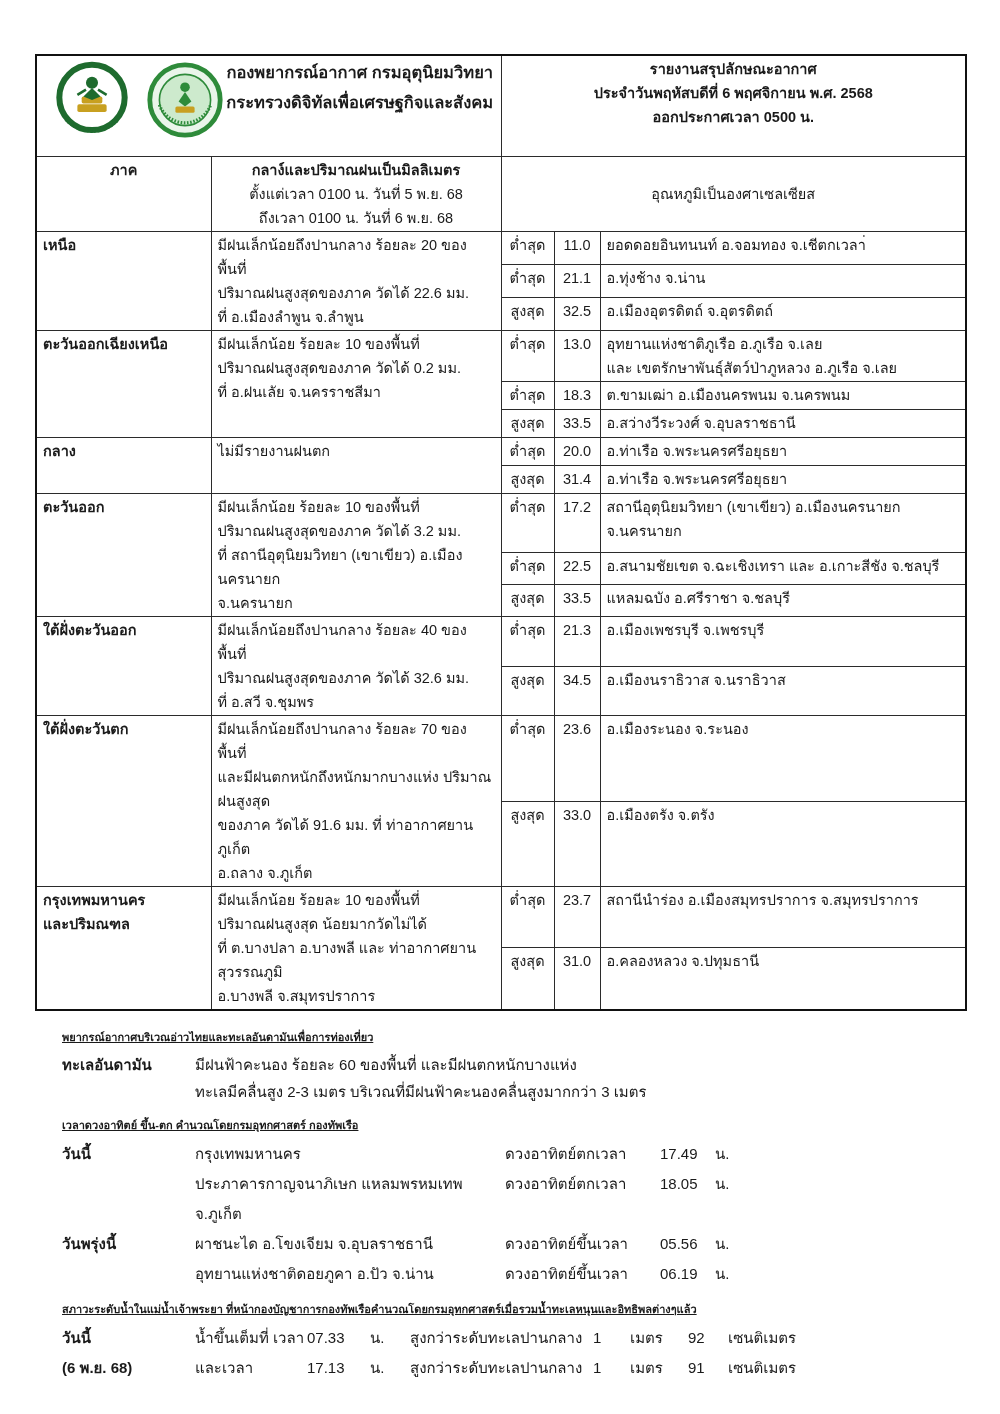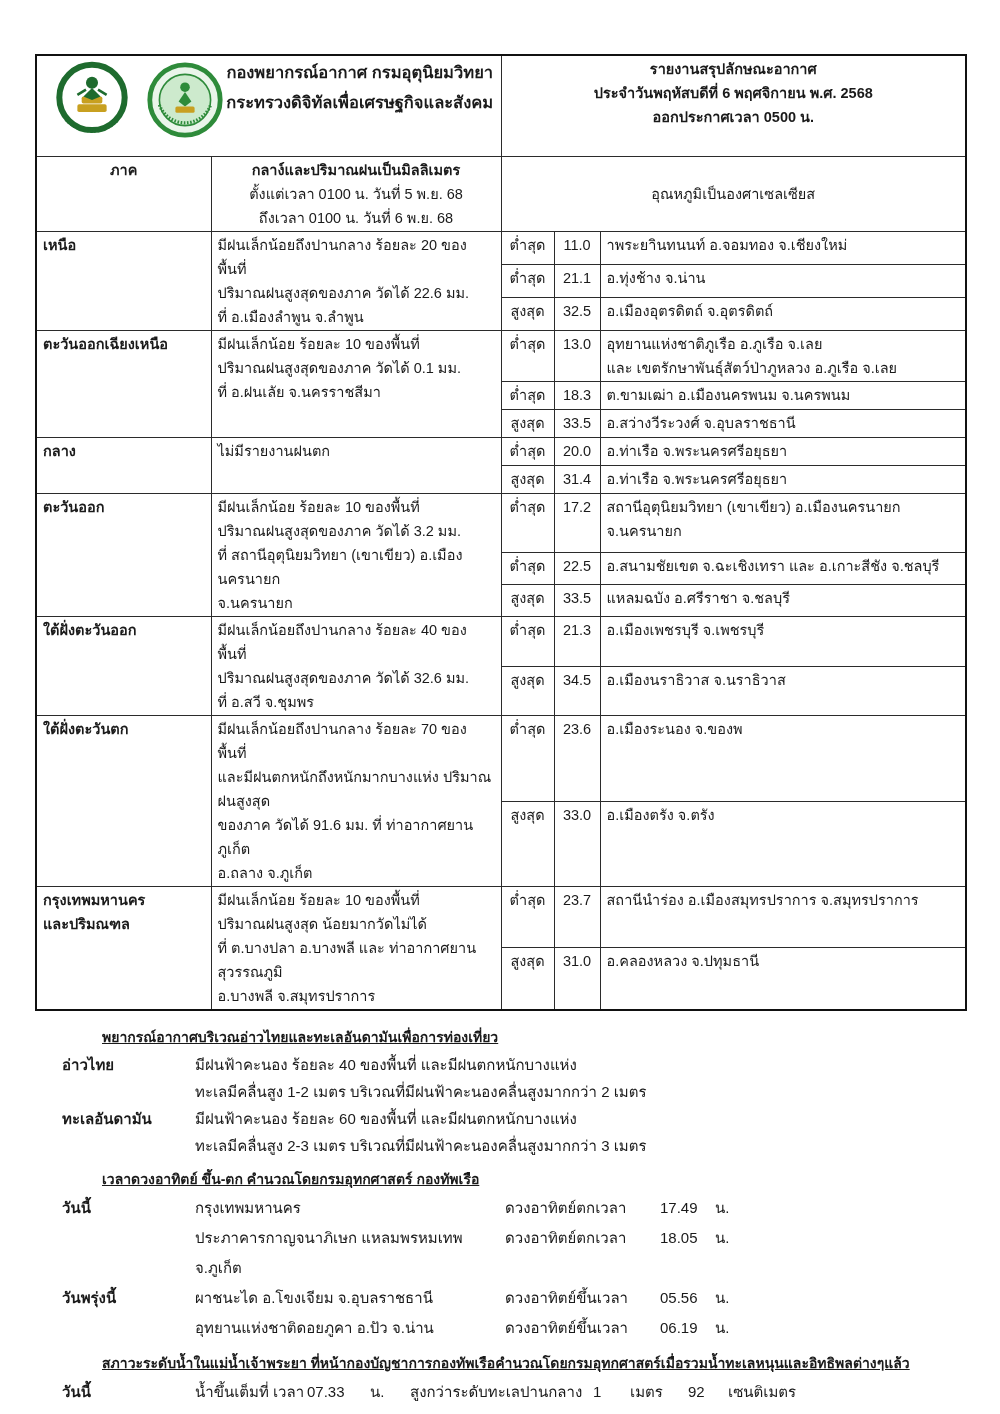--- a/index.html
+++ b/index.html
@@ -19,21 +19,21 @@
   .b{font-weight:bold;}
   td.region-name{font-weight:bold;padding-left:10px;}
   td.rain-cell{padding-left:10px;}
   td.t-label{text-align:center;padding:1px 2px;}
   td.t-val{text-align:center;padding:1px 2px;}
   td.t-loc{padding-left:10px;}
   table.main tr.sub-row td{height:25px;}
 
   
   .section{margin-left:62px;margin-right:38px;font-size:15px;}
-  .sec-heading{font-weight:bold;text-decoration:underline;line-height:28px;font-size:14px;margin-left:40px;}
+  .sec-heading{font-weight:bold;text-decoration:underline;line-height:28px;font-size:11px;}
   .marine{margin-top:12px;}
   .marine-row{display:flex;}
   .marine-label{width:133px;font-weight:bold;line-height:27px;flex:none;}
   .marine-lines div{line-height:27px;}
 
   .sun{margin-top:6px;}
   .sun-row{display:grid;grid-template-columns:133px 310px 155px 55px 40px;line-height:30px;}
   .sun-day{font-weight:bold;}
 
   .water{margin-top:6px;}
@@ -108,21 +108,21 @@
             <div class="ln">เหนือ</div>
           </td>
           <td class="rain-cell" rowspan="3">
             <div class="ln">มีฝนเล็กน้อยถึงปานกลาง ร้อยละ 20 ของพื้นที่</div>
             <div class="ln">ปริมาณฝนสูงสุดของภาค วัดได้ 22.6 มม.</div>
             <div class="ln">ที่ อ.เมืองลำพูน จ.ลำพูน</div>
           </td>
           <td class="t-label">ต่ำสุด</td>
           <td class="t-val">11.0</td>
           <td class="t-loc">
-            <div class="ln">าพระยาินทนนท์ อ.จอมทอง จ.เชียงใหม่</div>
+            <div class="ln">ยอดดอยอินทนนท์ อ.จอมทอง จ.เชีตกเวลา่</div>
           </td>
         </tr>
         <tr class="sub-row">
           <td class="t-label">ต่ำสุด</td>
           <td class="t-val">21.1</td>
           <td class="t-loc">
             <div class="ln">อ.ทุ่งช้าง จ.น่าน</div>
           </td>
         </tr>
         <tr class="sub-row">
@@ -131,21 +131,21 @@
           <td class="t-loc">
             <div class="ln">อ.เมืองอุตรดิตถ์ จ.อุตรดิตถ์</div>
           </td>
         </tr>
         <tr class="sub-row">
           <td class="region-name" rowspan="3">
             <div class="ln">ตะวันออกเฉียงเหนือ</div>
           </td>
           <td class="rain-cell" rowspan="3">
             <div class="ln">มีฝนเล็กน้อย ร้อยละ 10 ของพื้นที่</div>
-            <div class="ln">ปริมาณฝนสูงสุดของภาค วัดได้ 0.1 มม.</div>
+            <div class="ln">ปริมาณฝนสูงสุดของภาค วัดได้ 0.2 มม.</div>
             <div class="ln">ที่ อ.ฝนเลัย จ.นครราชสีมา</div>
           </td>
           <td class="t-label">ต่ำสุด</td>
           <td class="t-val">13.0</td>
           <td class="t-loc">
             <div class="ln">อุทยานแห่งชาติภูเรือ อ.ภูเรือ จ.เลย</div>
             <div class="ln">และ เขตรักษาพันธุ์สัตว์ป่าภูหลวง อ.ภูเรือ จ.เลย</div>
           </td>
         </tr>
         <tr class="sub-row">
@@ -240,21 +240,21 @@
           </td>
           <td class="rain-cell" rowspan="2">
             <div class="ln">มีฝนเล็กน้อยถึงปานกลาง ร้อยละ 70 ของพื้นที่</div>
             <div class="ln">และมีฝนตกหนักถึงหนักมากบางแห่ง ปริมาณฝนสูงสุด</div>
             <div class="ln">ของภาค วัดได้ 91.6 มม. ที่ ท่าอากาศยานภูเก็ต</div>
             <div class="ln">อ.ถลาง จ.ภูเก็ต</div>
           </td>
           <td class="t-label">ต่ำสุด</td>
           <td class="t-val">23.6</td>
           <td class="t-loc">
-            <div class="ln">อ.เมืองระนอง จ.ของพ</div>
+            <div class="ln">อ.เมืองระนอง จ.ระนอง</div>
           </td>
         </tr>
         <tr class="sub-row">
           <td class="t-label">สูงสุด</td>
           <td class="t-val">33.0</td>
           <td class="t-loc">
             <div class="ln">อ.เมืองตรัง จ.ตรัง</div>
           </td>
         </tr>
         <tr class="sub-row">
@@ -280,27 +280,20 @@
           <td class="t-loc">
             <div class="ln">อ.คลองหลวง จ.ปทุมธานี</div>
           </td>
         </tr>
       </tbody>
   </table>
 
   <div class="section marine">
     <div class="sec-heading">พยากรณ์อากาศบริเวณอ่าวไทยและทะเลอันดามันเพื่อการท่องเที่ยว</div>
     <div>
-        <div class="marine-row">
-          <div class="marine-label">อ่าวไทย</div>
-          <div class="marine-lines">
-            <div class="ln">มีฝนฟ้าคะนอง ร้อยละ 40 ของพื้นที่ และมีฝนตกหนักบางแห่ง</div>
-            <div class="ln">ทะเลมีคลื่นสูง 1-2 เมตร บริเวณที่มีฝนฟ้าคะนองคลื่นสูงมากกว่า 2 เมตร</div>
-          </div>
-        </div>
         <div class="marine-row">
           <div class="marine-label">ทะเลอันดามัน</div>
           <div class="marine-lines">
             <div class="ln">มีฝนฟ้าคะนอง ร้อยละ 60 ของพื้นที่ และมีฝนตกหนักบางแห่ง</div>
             <div class="ln">ทะเลมีคลื่นสูง 2-3 เมตร บริเวณที่มีฝนฟ้าคะนองคลื่นสูงมากกว่า 3 เมตร</div>
           </div>
         </div>
       </div>
   </div>
 

